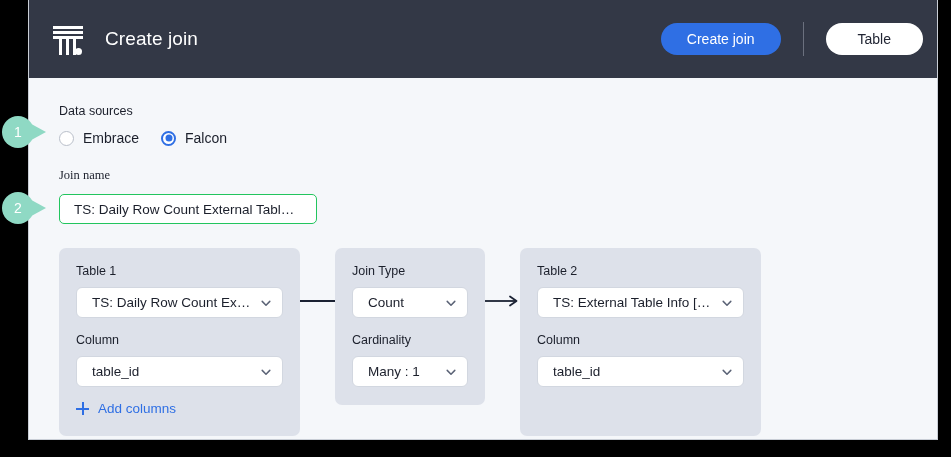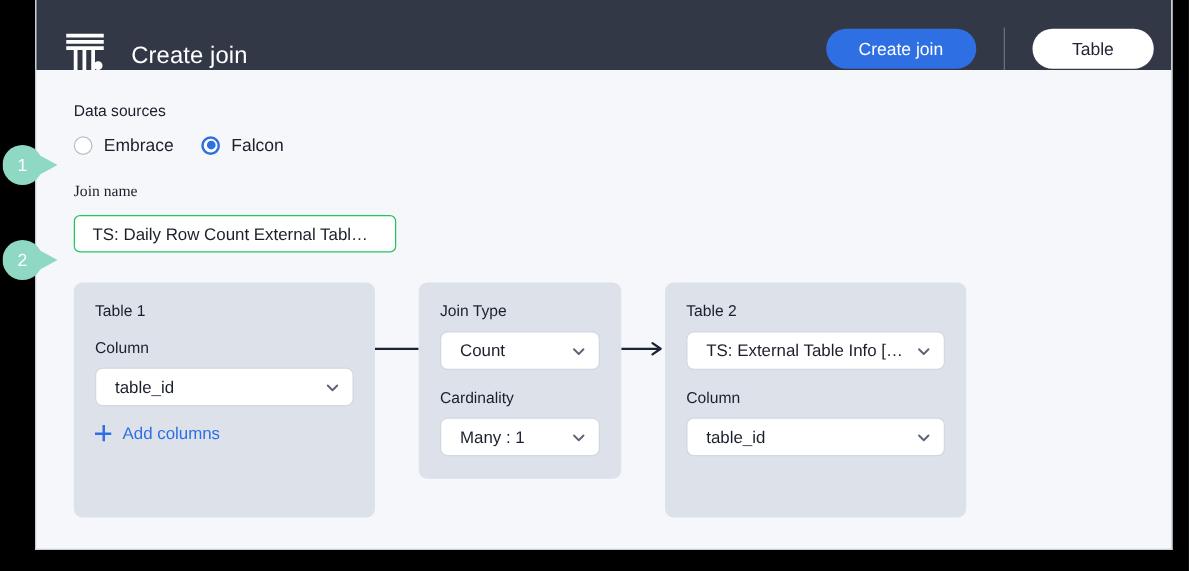--- a/index.html
+++ b/index.html
@@ -25,24 +25,24 @@
     height: 440px;
     background: #f5f7fa;
     border: 1px solid #c9ced6;
     border-top: none;
     box-sizing: border-box;
     overflow: hidden;
   }
 
   
   .header {
-    height: 56px;
+    height: 78px;
     background: #333846;
     display: flex;
-    align-items: flex-end;
+    align-items: center;
     padding: 0 14px 0 24px;
     box-sizing: border-box;
   }
   .logo {
     width: 30px;
     height: 32px;
     position: relative;
     flex: 0 0 auto;
     margin-right: 22px;
   }
@@ -188,21 +188,21 @@
     align-items: flex-start;
     margin-top: 24px;
   }
   .card {
     background: #dde1ea;
     border-radius: 7px;
     padding: 16px 17px 14px 17px;
     box-sizing: border-box;
   }
   .card-table { width: 241px; min-height: 188px; }
-  .card-jointype { width: 162px; min-height: 157px; }
+  .card-jointype { width: 150px; min-height: 157px; }
   .card-label {
     font-size: 12.5px;
     color: #1b1f2b;
     margin-bottom: 9px;
   }
   .card-label.second { margin-top: 15px; }
 
   
   .select {
     background: #ffffff;
@@ -348,20 +348,28 @@
     </div>
 
     <div class="field-label joinname-label">Join name</div>
     <input class="text-input" type="text" value="TS: Daily Row Count External Tabl…" style="">
 
     
     <div class="cards-row">
 
       <div class="card card-table">
         <div class="card-label">Table 1</div>
+        <div class="select">
+          <span class="val">TS: Daily Row Count Ext…</span>
+          <span class="chev">
+            <svg width="12" height="12" viewBox="0 0 12 12" xmlns="http://www.w3.org/2000/svg">
+                <path d="M2.2 4.4 L6 8.2 L9.8 4.4" stroke="#5b6376" stroke-width="1.5" fill="none" stroke-linecap="round" stroke-linejoin="round"></path>
+              </svg>
+          </span>
+        </div>
         <div class="card-label second">Column</div>
         <div class="select">
           <span class="val">table_id</span>
           <span class="chev">
             <svg width="12" height="12" viewBox="0 0 12 12" xmlns="http://www.w3.org/2000/svg">
                 <path d="M2.2 4.4 L6 8.2 L9.8 4.4" stroke="#5b6376" stroke-width="1.5" fill="none" stroke-linecap="round" stroke-linejoin="round"></path>
               </svg>
           </span>
         </div>
         <div class="add-link">

